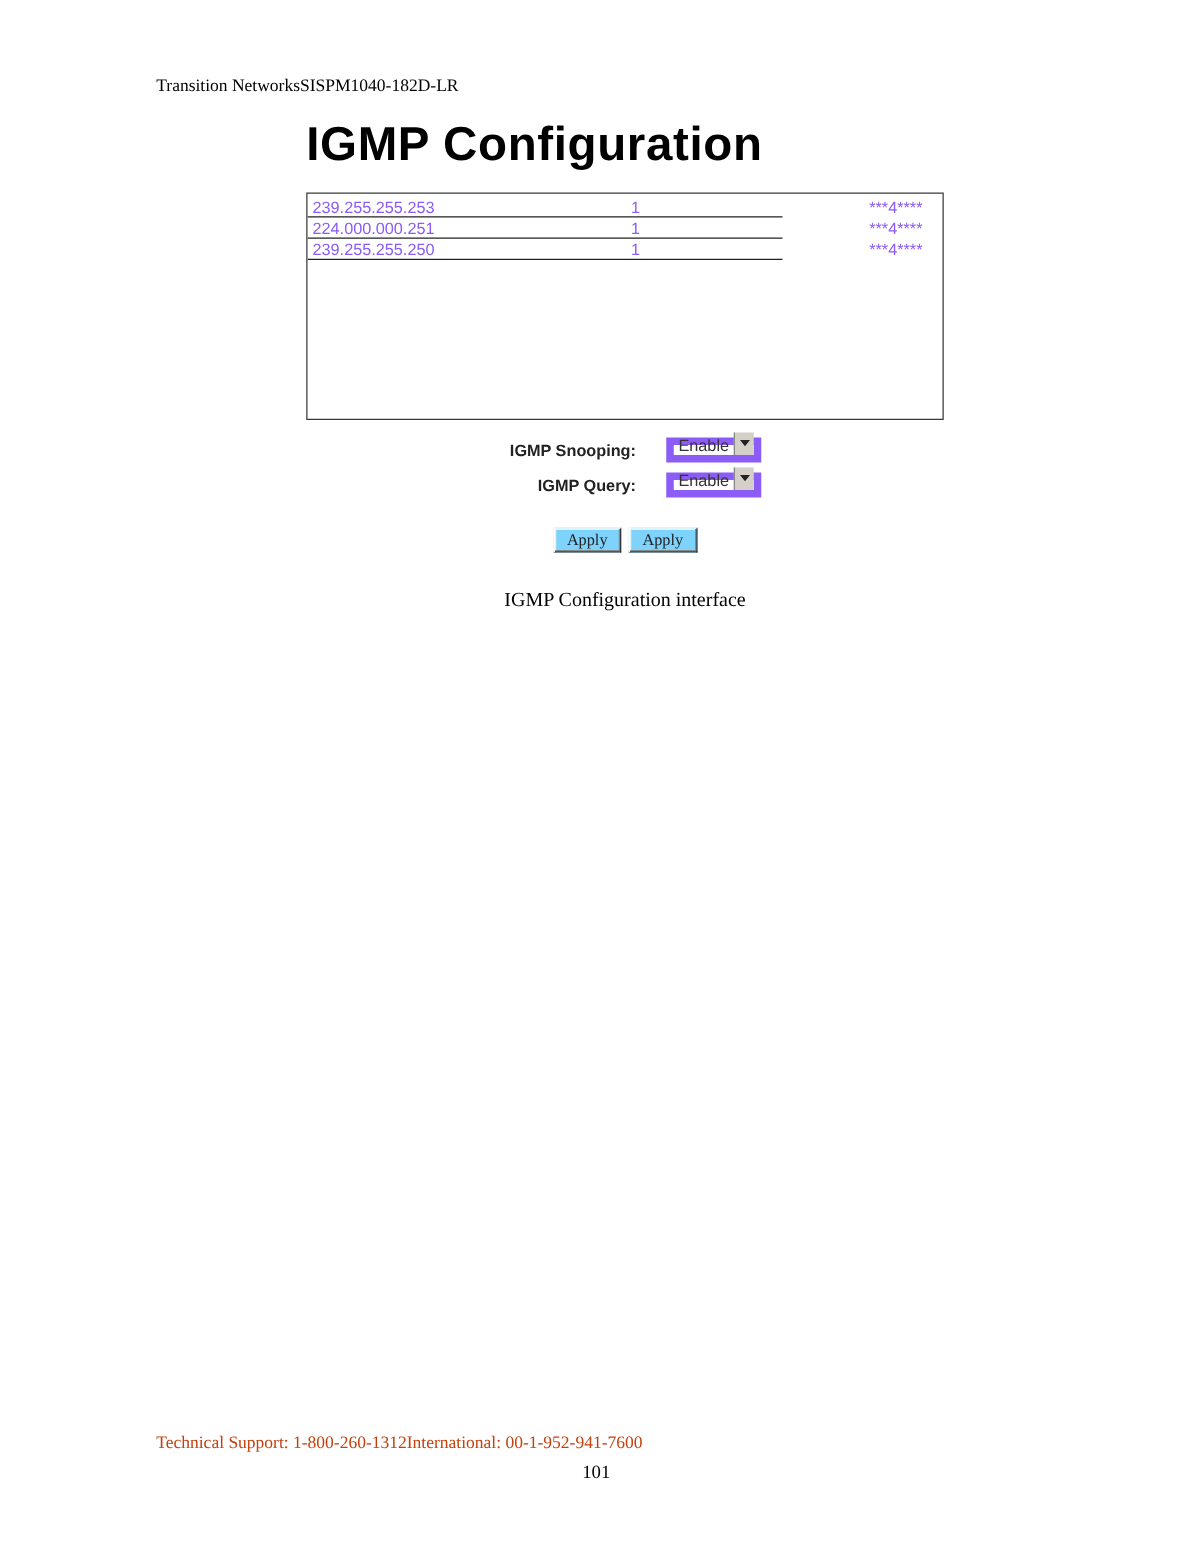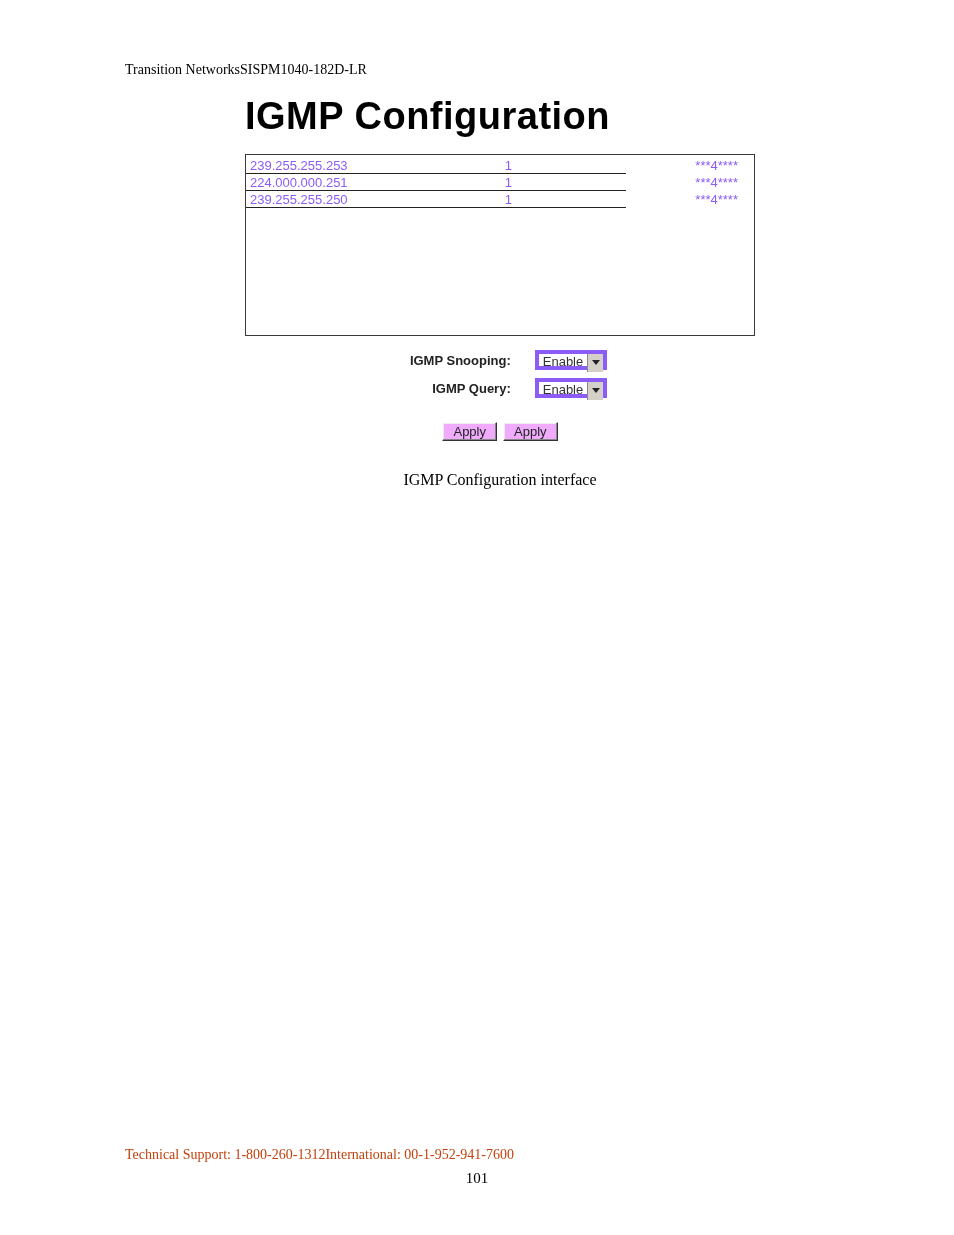--- a/index.html
+++ b/index.html
@@ -114,22 +114,22 @@
       gap: 24px;
     }
     .form-label {
       font-weight: bold;
       color: #222;
       min-width: 118px;
       text-align: right;
     }
     .select-wrap {
       display: inline-flex;
-      align-items: flex-start;
-      border: 4px solid #8b5cf6;
+      align-items: flex-end;
+      border: 6px solid #8b5cf6;
       background: #fff;
       height: 20px;
       font-family: Verdana, Geneva, sans-serif;
       font-size: 13px;
     }
     .select-text {
       padding: 0 4px;
       color: #333;
       min-width: 46px;
     }
@@ -145,23 +145,23 @@
     .select-arrow svg {
       width: 8px;
       height: 6px;
     }
     .button-row {
       margin-top: 24px;
       text-align: center;
     }
     .btn {
       display: inline-block;
-      font-family: Liberation Sans, sans-serif;
-      font-size: 13px;
-      background: #f0abfc;
+      font-family: Liberation Serif, serif;
+      font-size: 13px;
+      background: #7dd3fc;
       border: 1px solid #333;
       border-top-color: #fff;
       border-left-color: #fff;
       box-shadow: inset -1px -1px 0 #888, inset 1px 1px 0 #eee;
       padding: 1px 10px;
       color: #222;
       cursor: pointer;
       margin: 0 1px;
     }
     .caption {

